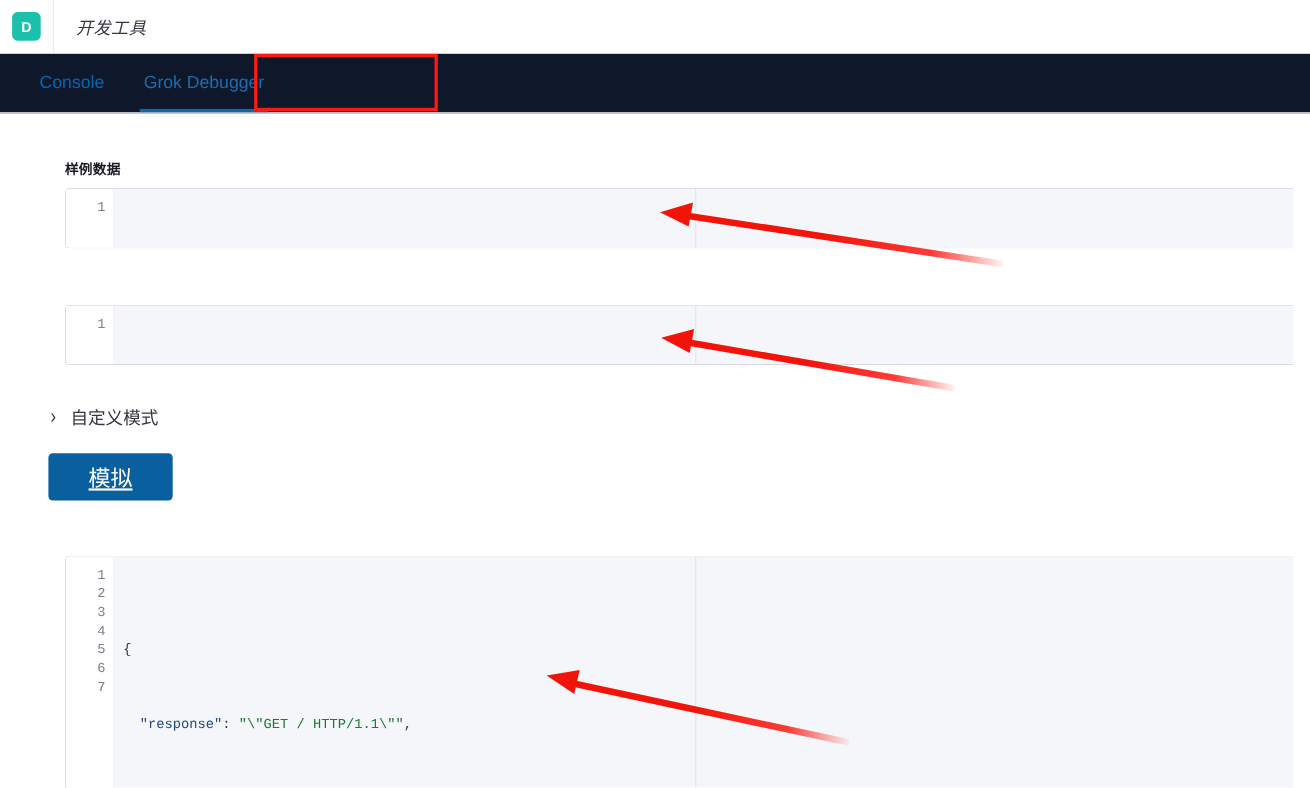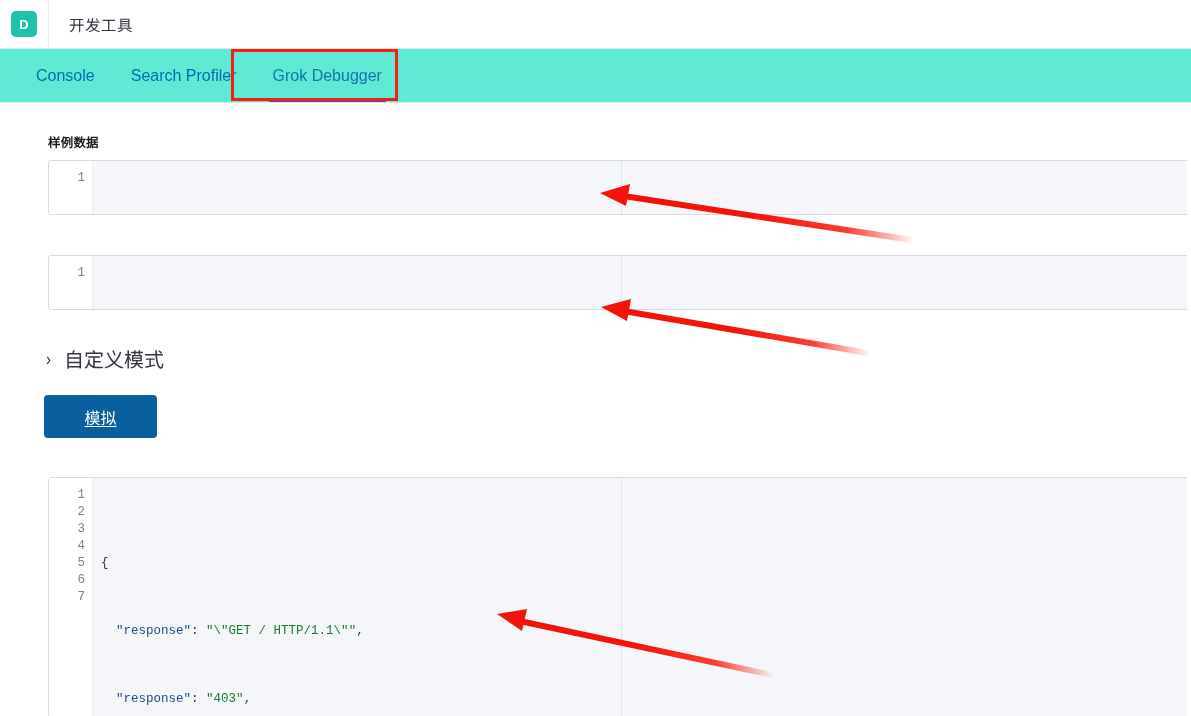--- a/index.html
+++ b/index.html
@@ -47,26 +47,27 @@
     display: flex;
     align-items: center;
     justify-content: center;
     letter-spacing: 0;
   }
   .topbar-title {
     font-size: 15.5px;
     color: #343741;
     padding-left: 20px;
     letter-spacing: .5px;
+    font-style: italic;
   }
 
   
   .tabbar {
     height: 54px;
-    background: #5eead4;
+    background: #0f172a;
     border-bottom: 1px solid #e3e6ed;
     display: flex;
     align-items: stretch;
     padding-left: 18px;
     box-sizing: border-box;
     position: relative;
   }
   .tab {
     display: flex;
     align-items: center;
@@ -98,21 +99,21 @@
     pointer-events: none;
     z-index: 40;
   }
 
   
   .content {
     padding: 0;
     position: relative;
   }
   .section {
-    margin: 4px;
+    margin: 15px;
   }
   .section-label {
     font-size: 12.5px;
     font-weight: 700;
     color: #1a1c21;
     padding-left: 44px;
     letter-spacing: .2px;
   }
 
   .panel {
@@ -196,35 +197,35 @@
     cursor: pointer;
   }
   .chev {
     font-size: 15px;
     color: #343741;
     line-height: 1;
     transform: scaleY(1.25);
     display: inline-block;
   }
   .accordion-label {
-    font-size: 20px;
+    font-size: 16px;
     color: #343741;
     text-align: right;
   }
 
   
   .btn-primary {
     margin-left: 44px;
     background: #0a5f9e;
     color: #ffffff;
     border: none;
     border-radius: 4px;
     width: 113px;
     height: 43px;
-    font-size: 16px;
+    font-size: 20px;
     font-family: "Liberation Sans", sans-serif;
     cursor: pointer;
     text-decoration: underline;
     text-underline-offset: 2px;
     padding: 0;
   }
 
   
   .arrow-layer {
     position: absolute;
@@ -242,23 +243,20 @@
 <div class="topbar">
   <div class="topbar-logo-wrap">
     <div class="logo-square">D</div>
   </div>
   <div class="topbar-title">开发工具</div>
 </div>
 
 <div class="tabbar">
   <div class="tab">
     <span>Console</span>
-  </div>
-  <div class="tab">
-    <span>Search Profiler</span>
   </div>
   <div class="tab selected">
     <span>Grok Debugger</span>
   </div>
 </div>
 
 <div class="annot-rect" style="left:231px; top:49px; width:167px; height:52px;"></div>
 
 <div class="content">
 

